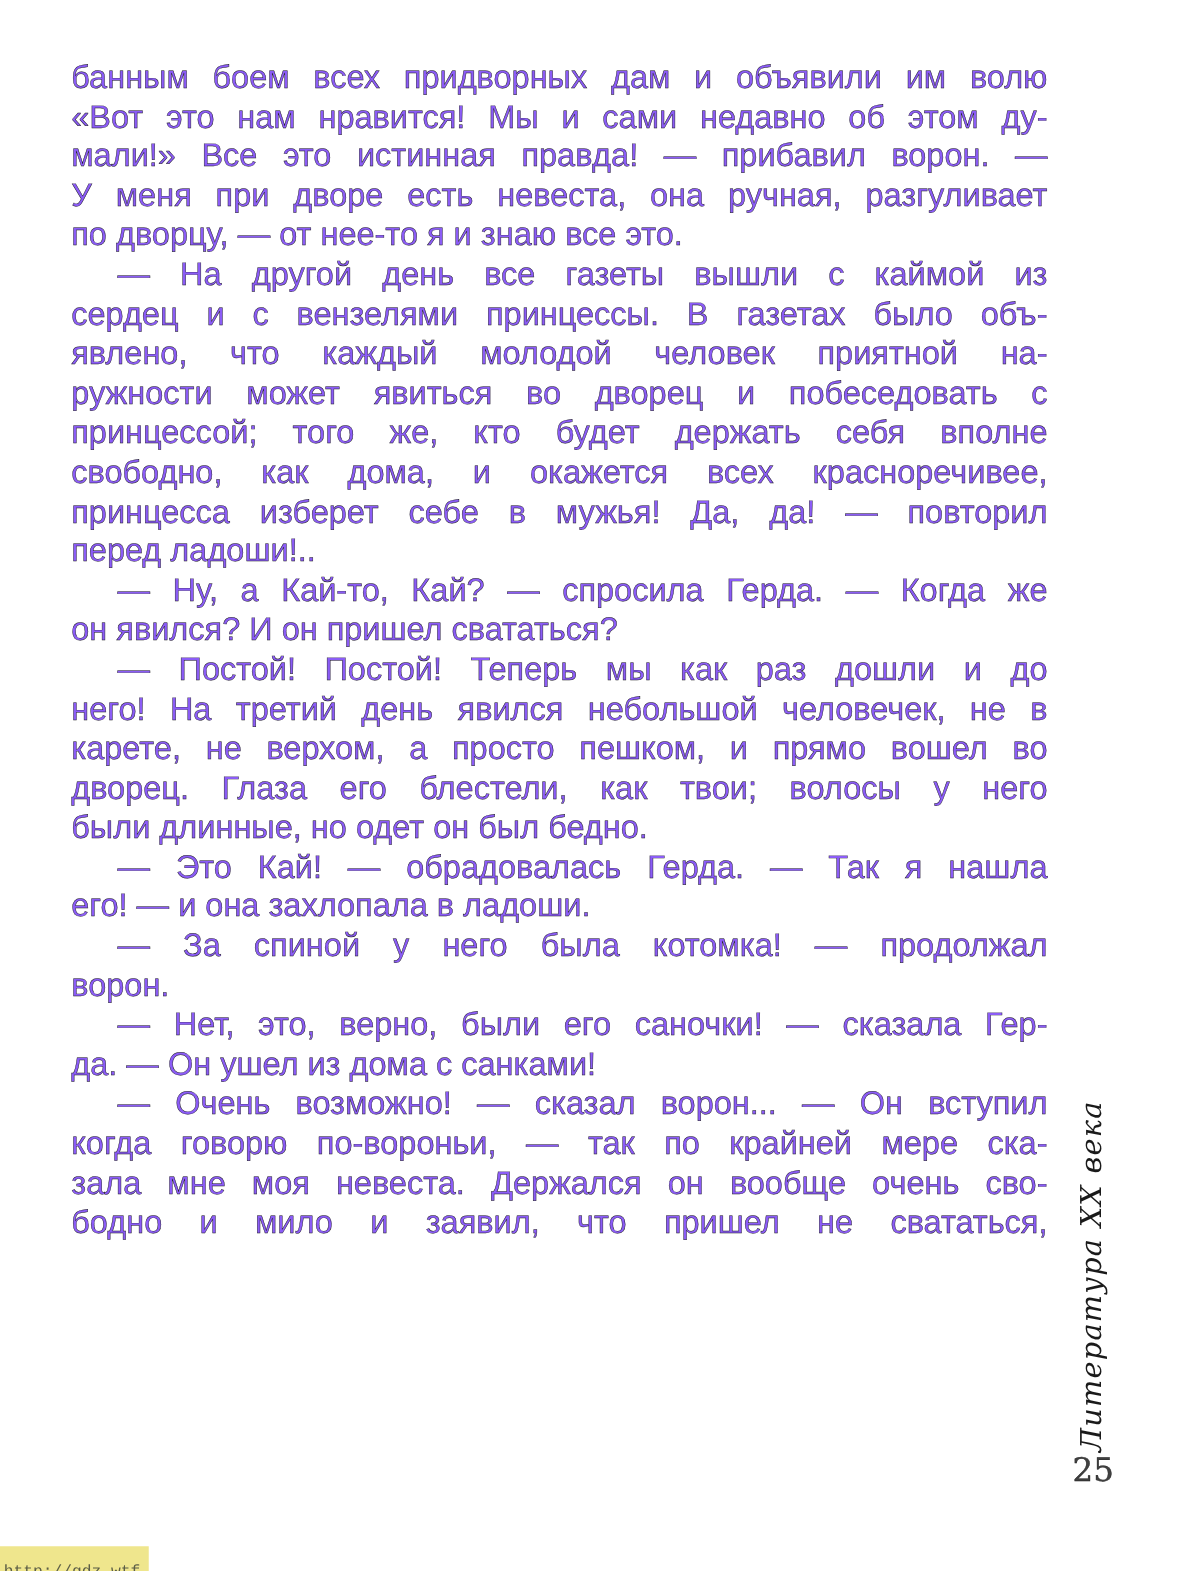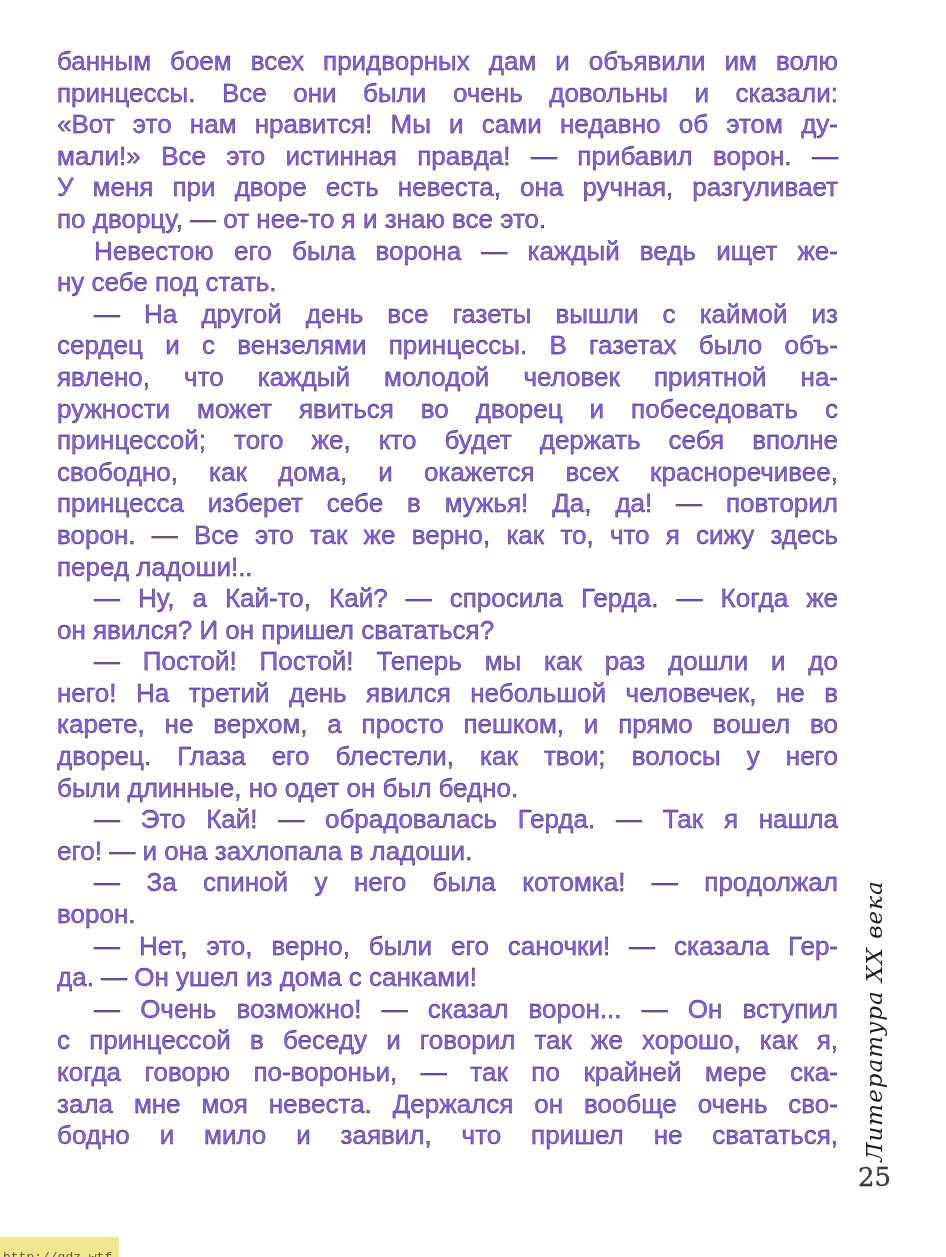--- a/index.html
+++ b/index.html
@@ -74,39 +74,33 @@
   }
 </style>
 </head>
 <body>
 
 <div class="page">
 
   <div class="text-block">
       <div class="para">
         <div class="line">банным боем всех придворных дам и объявили им волю</div>
-        <div class="line">принцессы. Все они были очень довольны и сказали:</div>
         <div class="line">«Вот это нам нравится! Мы и сами недавно об этом ду-</div>
         <div class="line">мали!» Все это истинная правда! — прибавил ворон. —</div>
         <div class="line">У меня при дворе есть невеста, она ручная, разгуливает</div>
         <div class="line lastline">по дворцу, — от нее-то я и знаю все это.</div>
-      </div>
-      <div class="para">
-        <div class="line indent">Невестою его была ворона — каждый ведь ищет же-</div>
-        <div class="line lastline">ну себе под стать.</div>
       </div>
       <div class="para">
         <div class="line indent">— На другой день все газеты вышли с каймой из</div>
         <div class="line">сердец и с вензелями принцессы. В газетах было объ-</div>
         <div class="line">явлено, что каждый молодой человек приятной на-</div>
         <div class="line">ружности может явиться во дворец и побеседовать с</div>
         <div class="line">принцессой; того же, кто будет держать себя вполне</div>
         <div class="line">свободно, как дома, и окажется всех красноречивее,</div>
         <div class="line">принцесса изберет себе в мужья! Да, да! — повторил</div>
-        <div class="line">ворон. — Все это так же верно, как то, что я сижу здесь</div>
         <div class="line lastline">перед ладоши!..</div>
       </div>
       <div class="para">
         <div class="line indent">— Ну, а Кай-то, Кай? — спросила Герда. — Когда же</div>
         <div class="line lastline">он явился? И он пришел свататься?</div>
       </div>
       <div class="para">
         <div class="line indent">— Постой! Постой! Теперь мы как раз дошли и до</div>
         <div class="line">него! На третий день явился небольшой человечек, не в</div>
         <div class="line">карете, не верхом, а просто пешком, и прямо вошел во</div>
@@ -120,21 +114,20 @@
       <div class="para">
         <div class="line indent">— За спиной у него была котомка! — продолжал</div>
         <div class="line lastline">ворон.</div>
       </div>
       <div class="para">
         <div class="line indent">— Нет, это, верно, были его саночки! — сказала Гер-</div>
         <div class="line lastline">да. — Он ушел из дома с санками!</div>
       </div>
       <div class="para">
         <div class="line indent">— Очень возможно! — сказал ворон... — Он вступил</div>
-        <div class="line">с принцессой в беседу и говорил так же хорошо, как я,</div>
         <div class="line">когда говорю по-вороньи, — так по крайней мере ска-</div>
         <div class="line">зала мне моя невеста. Держался он вообще очень сво-</div>
         <div class="line">бодно и мило и заявил, что пришел не свататься,</div>
       </div>
     </div>
 
   <div class="vertical-caption">Литература ХХ века</div>
 
   <div class="page-number">25</div>
 

